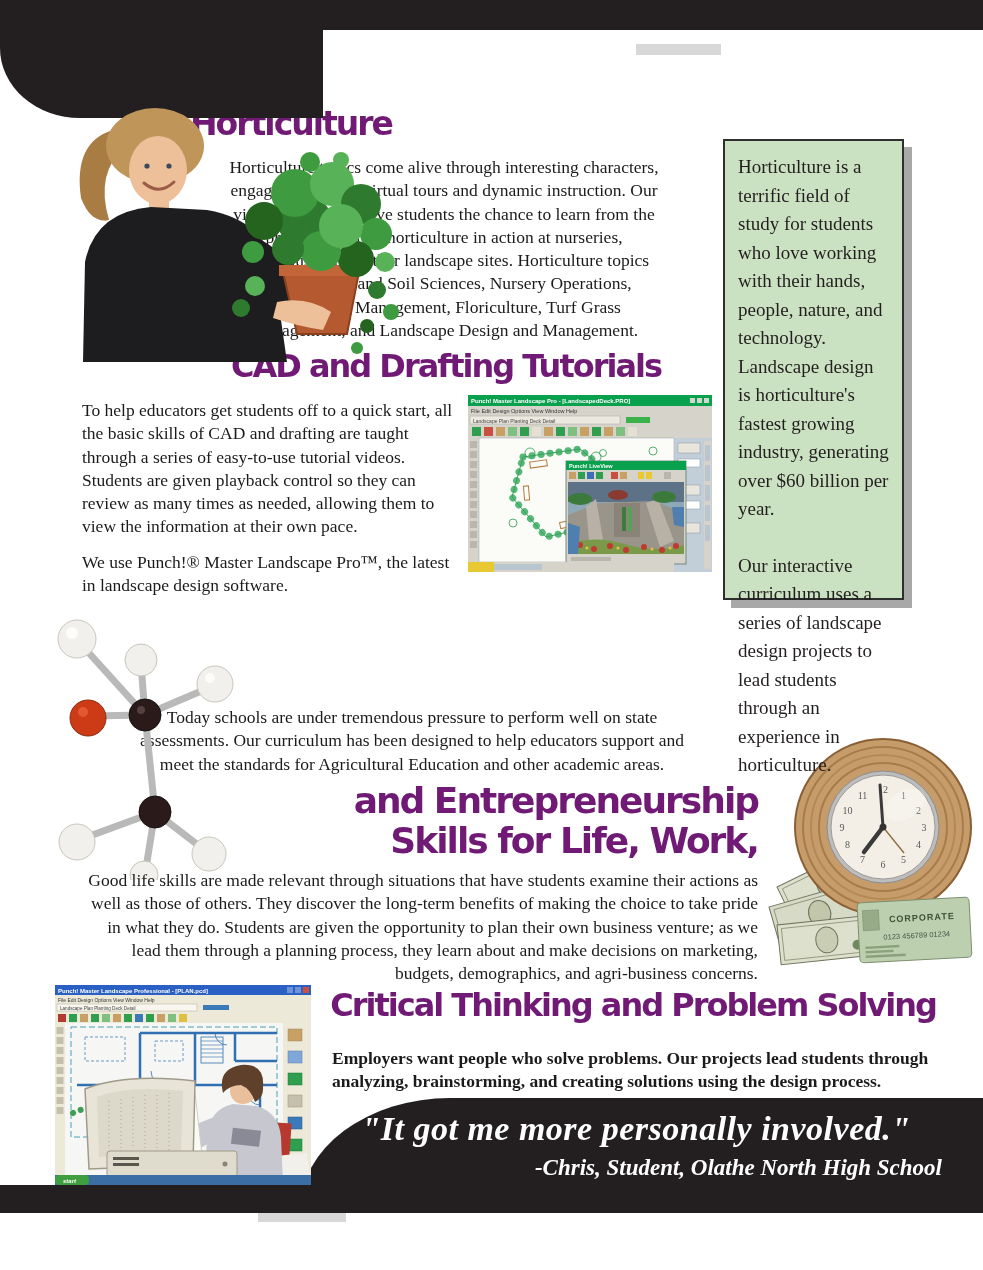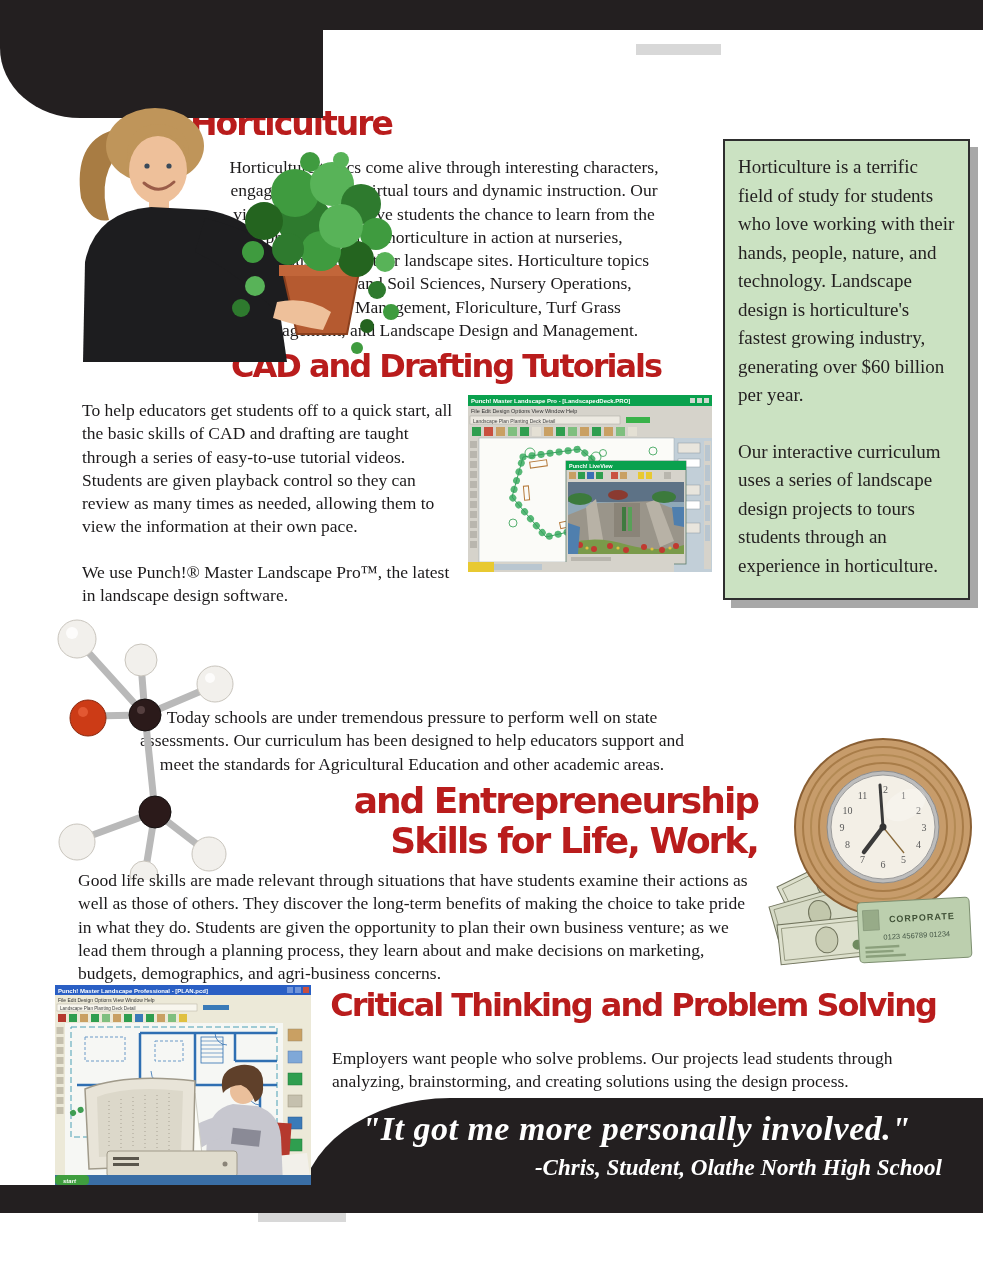--- a/index.html
+++ b/index.html
@@ -5,51 +5,51 @@
   * { margin:0; padding:0; box-sizing:border-box; }
   html,body { background:#ffffff; }
   #page {
     position:relative; width:983px; height:1270px; margin:0 auto;
     background:#ffffff; overflow:hidden;
     font-family:"Liberation Serif", serif; color:#231f20;
   }
   .abs { position:absolute; }
   .heading {
     font-family:"DejaVu Sans", sans-serif;
-    font-weight:700; letter-spacing:-2px; color:#b91c1c; line-height:1.12;
+    font-weight:700; letter-spacing:-2px; color:#701a75; line-height:1.12;
   }
   .bodytext { font-size:17.5px; line-height:1.33; color:#1c1a1b; }
 
   
   .artifact { background:#d8d8d8; }
   .topbar   { left:0;   top:55; width:983px; height:30px; background:#231f20; }
   .topblob  { left:660; top:55; width:323px; height:118px; background:#231f20;
               border-bottom-left-radius:80px 70px; z-index:1; }
   .banner-title { left:676px; top:94px; width:302px; text-align:center;
               font-size:36px; color:#ffffff; z-index:2; }
 
   
-  .greenbox { left:723px; top:139px; width:247px; height:461px;
+  .greenbox { left:723px; top:139px; width:181px; height:461px;
               background:#cbe2c2; border:2px solid #2e2e2e;
               box-shadow:8px 8px 0 #a8a8a8; padding:12px 13px;
               font-size:19px; line-height:1.5; z-index:3; }
   .greenbox p + p { margin-top:28px; }
 
   
   .h-horticulture { left:190px; top:106px; font-size:33px; }
   .p-horticulture { left:218px; top:156px; width:452px; text-align:center; }
   .h-cad      { left:200px; top:349px; width:492px; text-align:center; font-size:32px; }
   .p-cad      { left:82px;  top:399px; width:374px; text-align:left; }
-  .p-cad p + p { margin-top:22px; }
+  .p-cad p + p { margin-top:12px; }
   .h-math     { left:150px; top:604px; width:530px; text-align:center; font-size:34px; }
   .p-math     { left:132px; top:706px; width:560px; text-align:center; }
   .h-skills   { left:330px; top:781px; width:428px; text-align:right; font-size:36px; }
-  .p-skills   { left:78px;  top:869px; width:680px; z-index:2; }
+  .p-skills   { left:78px;  top:869px; width:680px; text-align:right; z-index:2; }
   .h-critical { left:330px; top:988px; width:606px; font-size:32px;text-align:right; }
-  .p-critical { left:332px; top:1047px; width:600px; }
+  .p-critical { left:332px; top:1047px; width:600px;font-weight:bold; }
 
   
   .photo-woman     { left:55px;  top:100px; z-index:2; }
   .shot-cad        { left:468px; top:395px; z-index:2; }
   .photo-molecule  { left:45px;  top:612px; z-index:2; }
   .photo-clock     { left:765px; top:735px; z-index:1; }
   .photo-blueprint { left:55px;  top:985px; z-index:2; }
 
   
   .quoteblob  { left:300px; top:1098px; width:683px; height:115px;
@@ -73,21 +73,21 @@
 
   <div class="abs artifact" style="left:636px;top:44px;width:85px;height:11px"></div>
   <div class="abs artifact" style="left:258px;top:1213px;width:88px;height:9px"></div>
 
   <div class="abs topbar"></div>
   <div class="abs topblob"></div>
   <div class="abs banner-title heading">A Growing Field</div>
 
   <div class="abs greenbox">
     <p>Horticulture is a terrific field of study for students who love working with their hands, people, nature, and technology. Landscape design is horticulture's fastest growing industry, generating over $60 billion per year.</p>
-    <p>Our interactive curriculum uses a series of landscape design projects to tours students through an experience in horticulture.</p>
+    <p>Our interactive curriculum uses a series of landscape design projects to lead students through an experience in horticulture.</p>
   </div>
 
   <svg class="abs photo-woman" width="365" height="262" viewBox="0 0 365 262">
     <path d="M58,30 Q18,42 26,98 Q36,124 54,120 Q40,72 70,48 Z" fill="#a87c43"></path>
     <ellipse cx="100" cy="46" rx="49" ry="38" fill="#bf955a"></ellipse>
     <ellipse cx="103" cy="70" rx="29" ry="34" fill="#eec09a"></ellipse>
     <path d="M72,60 Q70,26 103,24 Q136,26 134,58 Q128,34 103,33 Q80,34 72,60 Z" fill="#bf955a"></path>
     <circle cx="92" cy="66" r="2.6" fill="#3a4a5a"></circle>
     <circle cx="114" cy="66" r="2.6" fill="#3a4a5a"></circle>
     <path d="M89,83 Q104,96 119,82" stroke="#9a5c48" stroke-width="3" fill="none" stroke-linecap="round"></path>

